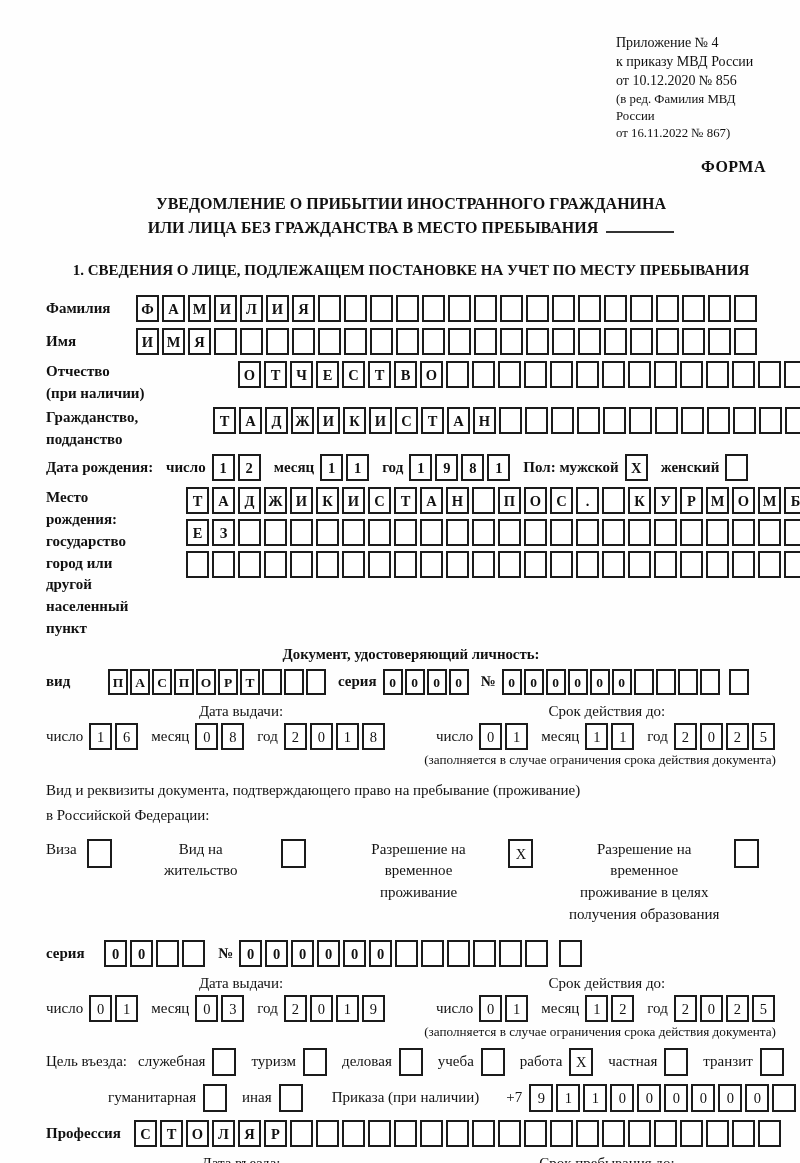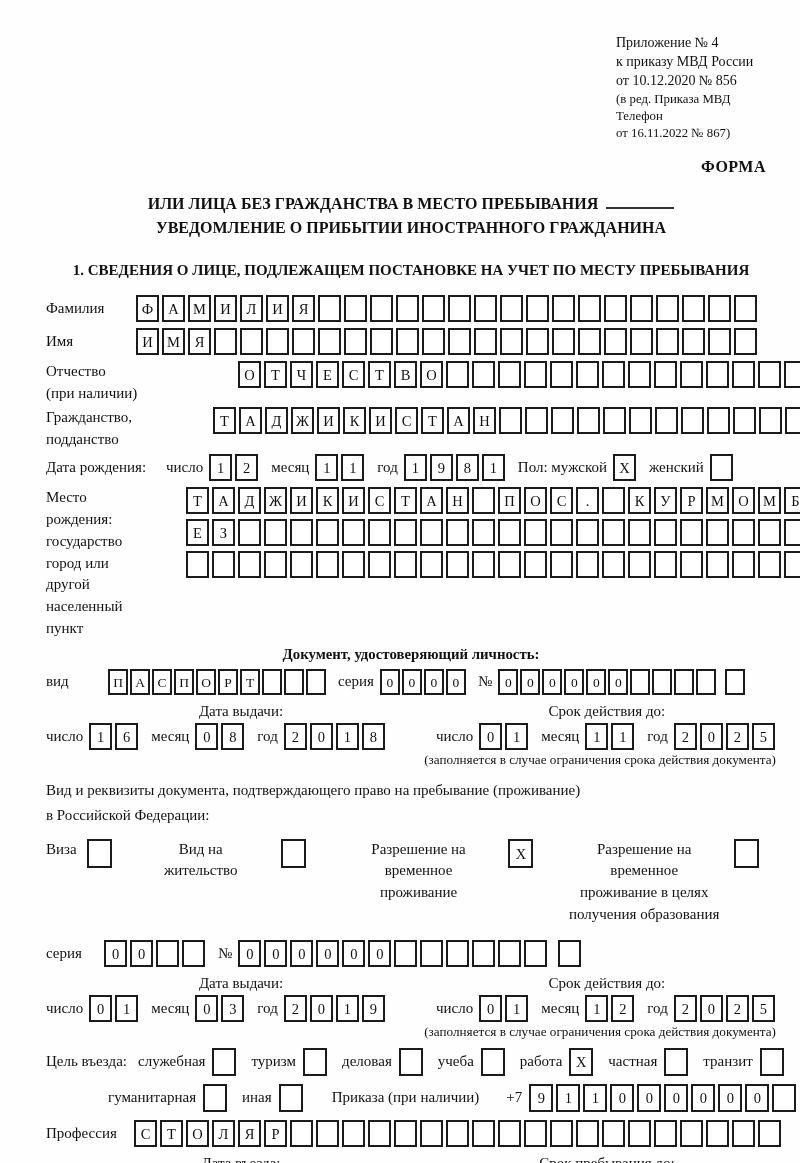--- a/index.html
+++ b/index.html
@@ -9,21 +9,21 @@
     font-family:"Liberation Serif","DejaVu Serif",serif;
     font-size:15px; padding:34px 24px 20px 46px; overflow:hidden; position:relative;
   }
   .appendix { margin-left:570px; line-height:1.35; font-size:14px; }
   .appendix .rev { font-size:12.8px; }
   .forma { text-align:right; font-weight:bold; font-size:16px; padding-right:10px; margin-top:16px; letter-spacing:.5px; }
   .title { text-align:center; font-weight:bold; font-size:16px; margin-top:16px; line-height:1.5; }
   .blankline { display:inline-block; width:68px; border-bottom:2px solid #333; height:14px; margin-left:8px; }
   .sec-heading { font-weight:bold; font-size:15px; margin:22px 0 16px 0; text-align:center; white-space:nowrap; }
 
-  .row { display:flex; align-items:center; margin-bottom:6px; }
+  .row { display:flex; align-items:center; margin-bottom:6px;font-weight:bold; }
   .row.top { align-items:flex-start;gap:40px; }
   .lbl { flex:0 0 auto; }
   .pre { white-space:pre-line; line-height:1.45; }
   .cells { display:flex; flex-wrap:nowrap; align-items:center; }
   .cell {
     display:inline-block; box-sizing:border-box; flex:0 0 auto;
     width:23px; height:27px; border:2px solid #1b1b1b; margin-right:3px;
     text-align:center; line-height:24px; font-size:14.5px; background:#fff;
   }
   .cells-s .cell { width:20px; height:26px; margin-right:2px; font-size:13.5px; }
@@ -54,29 +54,29 @@
 </style>
 </head>
 <body>
 
 <div class="page">
 
   <div class="appendix">
     <div>Приложение № 4</div>
     <div>к приказу МВД России</div>
     <div>от 10.12.2020 № 856</div>
-    <div class="rev">(в ред. Приказа МВД Телефон</div>
+    <div class="rev">(в ред. Фамилия МВД России</div>
     <div class="rev">от 16.11.2022 № 867)</div>
   </div>
 
   <div class="forma">ФОРМА</div>
 
   <div class="title">
+    <div>УВЕДОМЛЕНИЕ О ПРИБЫТИИ ИНОСТРАННОГО ГРАЖДАНИНА</div>
     <div><span>ИЛИ ЛИЦА БЕЗ ГРАЖДАНСТВА В МЕСТО ПРЕБЫВАНИЯ</span><span class="blankline"></span></div>
-    <div>УВЕДОМЛЕНИЕ О ПРИБЫТИИ ИНОСТРАННОГО ГРАЖДАНИНА</div>
   </div>
 
   <div class="sec-heading">1. СВЕДЕНИЯ О ЛИЦЕ, ПОДЛЕЖАЩЕМ ПОСТАНОВКЕ НА УЧЕТ ПО МЕСТУ ПРЕБЫВАНИЯ</div>
 
   <div class="row">
     <div class="lbl" style="width:90px">Фамилия</div>
     <div class="cells">
         <span class="cell">Ф</span>
         <span class="cell">А</span>
         <span class="cell">М</span>

